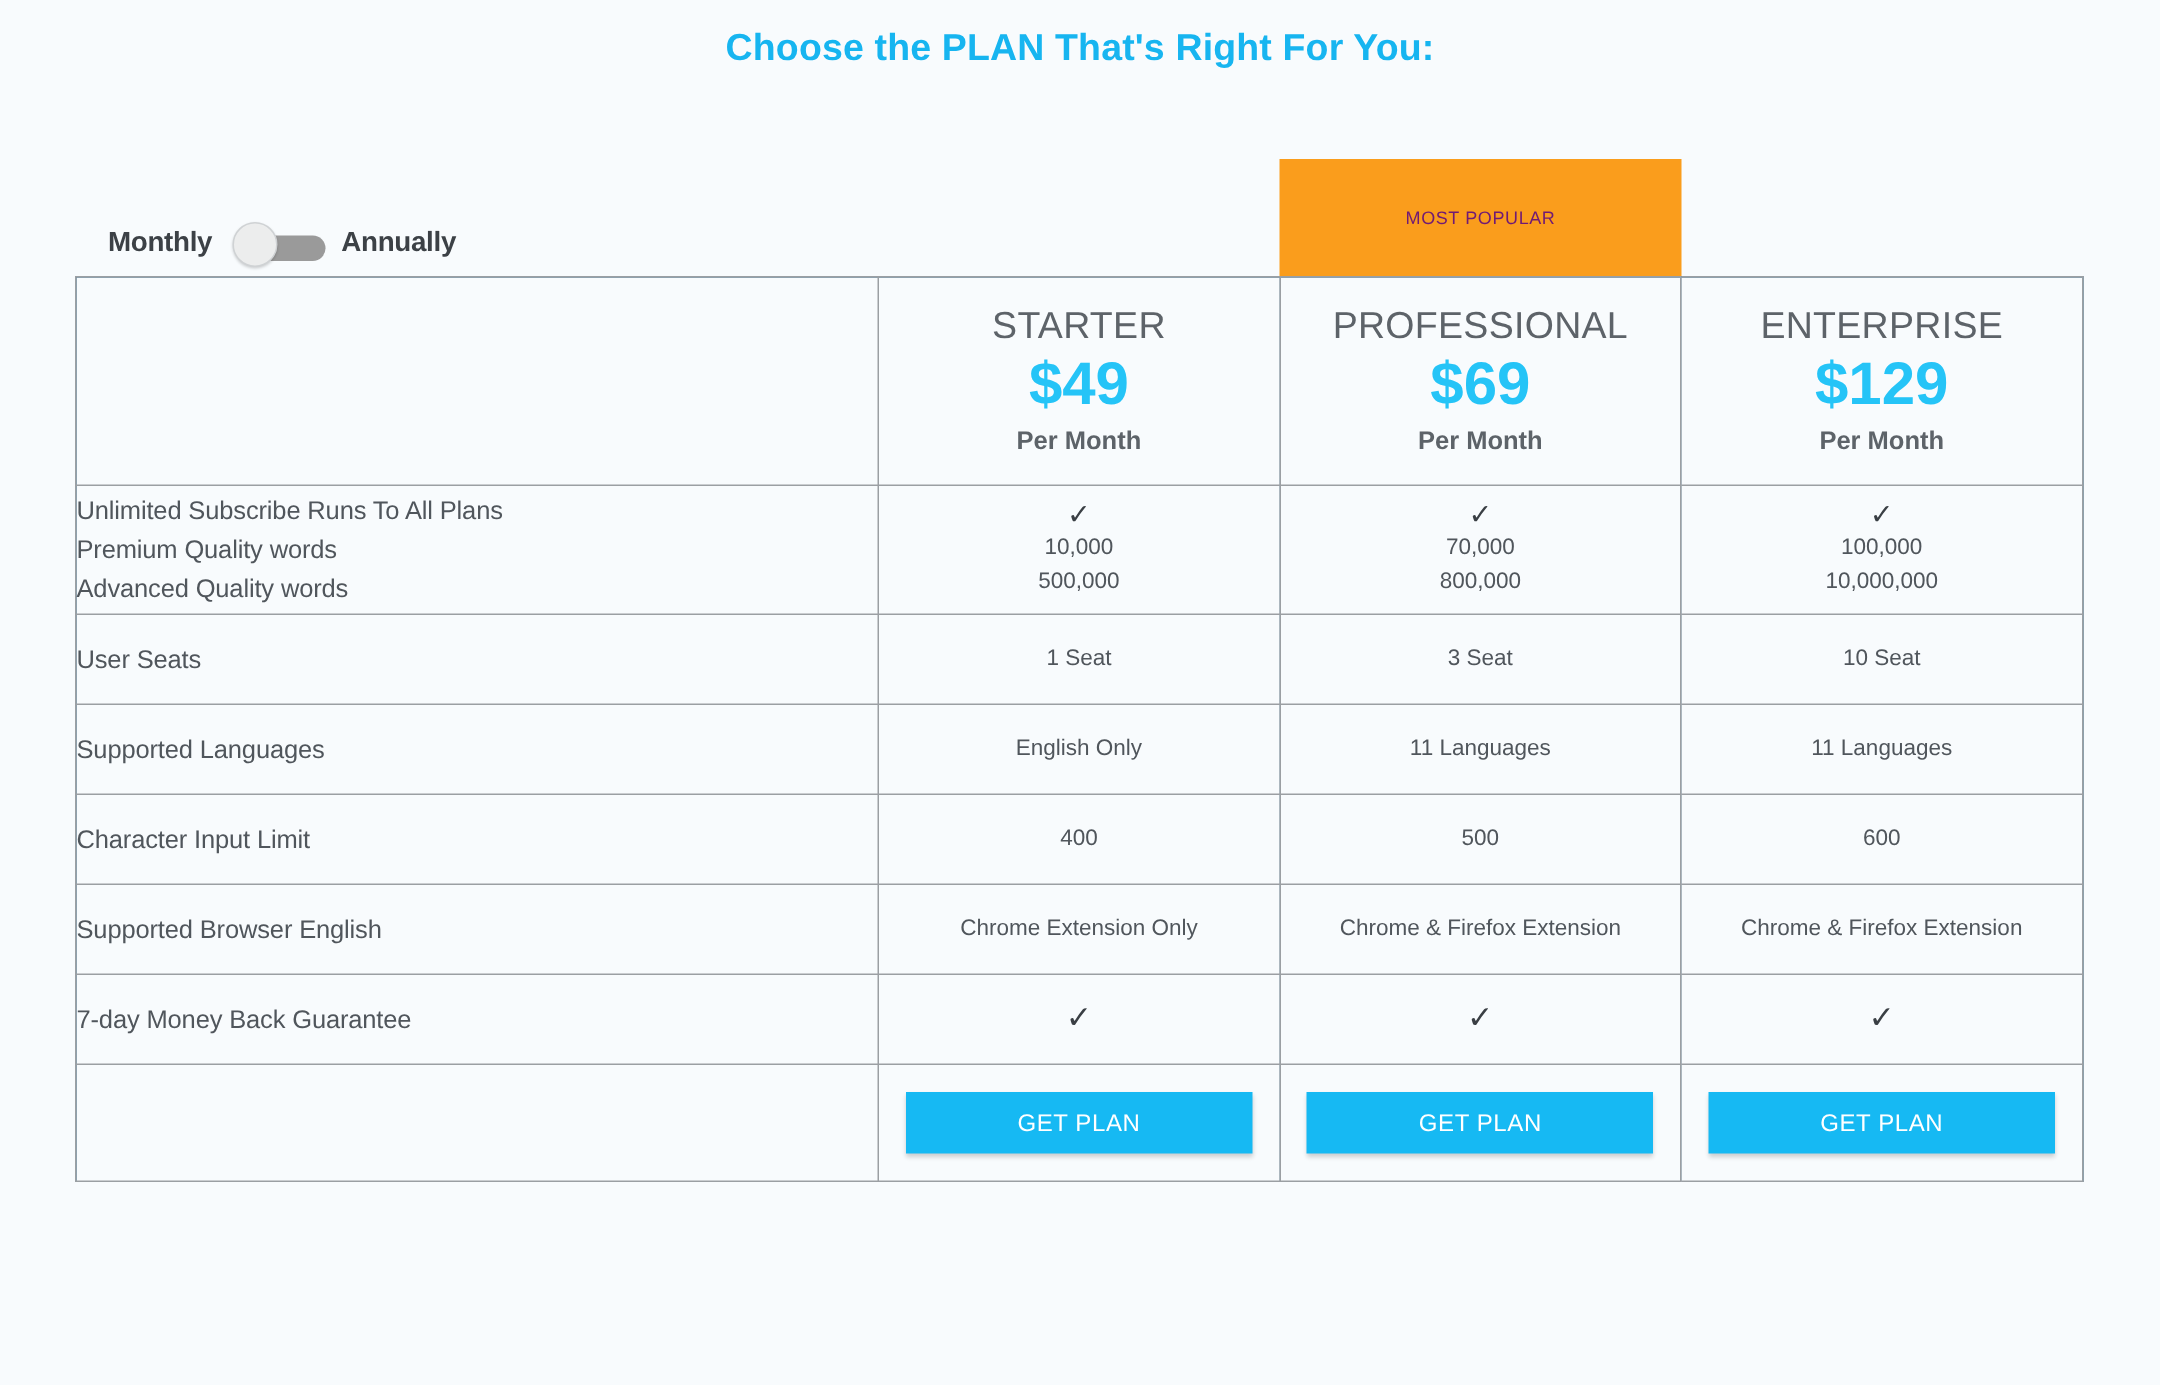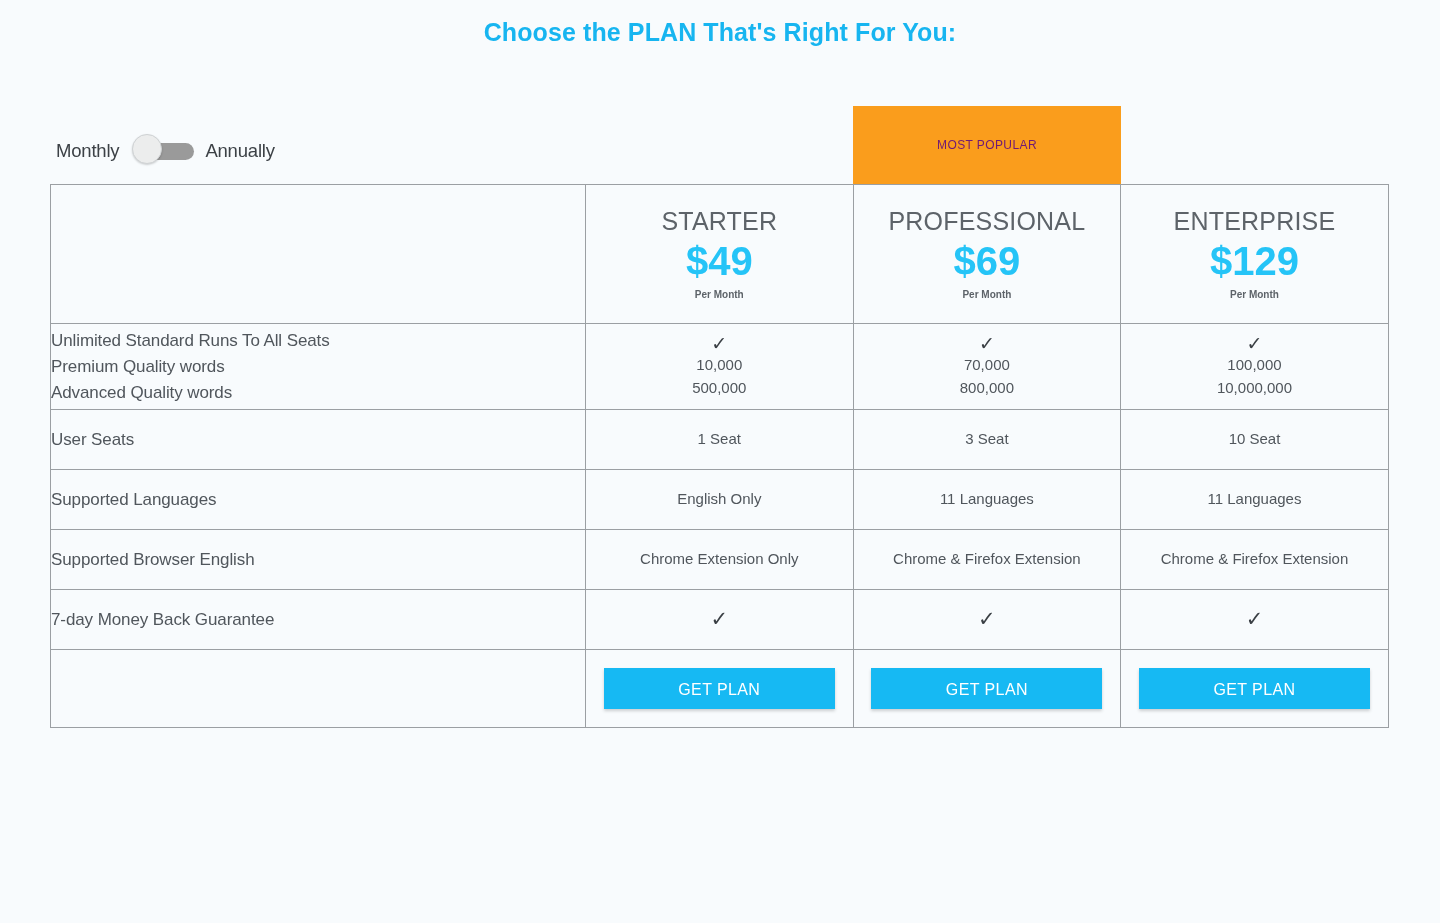--- a/index.html
+++ b/index.html
@@ -49,25 +49,26 @@
   .promo-banner-text {
     font-size: 14.5px;
     font-weight: bold;
     color: #2b2f33;
     letter-spacing: -0.1px;
   }
 
   
   .billing-toggle {
     position: absolute;
-    left: 56px;
+    left: 72px;
     top: 140px;
     display: flex;
-    align-items: flex-start;
+    align-items: flex-end;
     height: 32px;
+    font-weight: bold;
   }
   .billing-label {
     font-size: 18.5px;
     color: #3c4146;
     letter-spacing: -0.2px;
   }
   .toggle-switch {
     position: relative;
     width: 62px;
     height: 18px;
@@ -148,21 +149,21 @@
     line-height: 1.1;
   }
   .plan-price {
     font-size: 40px;
     font-weight: bold;
     color: #25c4f7;
     line-height: 1.15;
     margin-top: 2px;
   }
   .plan-period {
-    font-size: 10px;
+    font-size: 17px;
     font-weight: bold;
     color: #5d6369;
     margin-top: 5px;
   }
 
   
   .feature-cell {
     padding: 12px 0 12px 20px;
     font-size: 17px;
     color: #50565c;
@@ -252,21 +253,21 @@
         </td>
         <td class="plan-head">
           <div class="plan-name">ENTERPRISE</div>
           <div class="plan-price">$129</div>
           <div class="plan-period">Per Month</div>
         </td>
       </tr>
 
       <tr class="row-multi">
         <td class="feature-cell">
-          <div>Unlimited Standard Runs To All Seats</div>
+          <div>Unlimited Subscribe Runs To All Plans</div>
           <div>Premium Quality words</div>
           <div>Advanced Quality words</div>
         </td>
         <td class="value-cell">
           <div class="check">✓</div>
           <div>10,000</div>
           <div>500,000</div>
         </td>
         <td class="value-cell">
           <div class="check">✓</div>
@@ -287,20 +288,26 @@
         <td class="value-cell">10 Seat</td>
       </tr>
 
       <tr class="row-std">
         <td class="feature-cell">Supported Languages</td>
         <td class="value-cell">English Only</td>
         <td class="value-cell">11 Languages</td>
         <td class="value-cell">11 Languages</td>
       </tr>
 
+      <tr class="row-std">
+        <td class="feature-cell">Character Input Limit</td>
+        <td class="value-cell">400</td>
+        <td class="value-cell">500</td>
+        <td class="value-cell">600</td>
+      </tr>
 
       <tr class="row-std">
         <td class="feature-cell">Supported Browser English</td>
         <td class="value-cell">Chrome Extension Only</td>
         <td class="value-cell">Chrome &amp; Firefox Extension</td>
         <td class="value-cell">Chrome &amp; Firefox Extension</td>
       </tr>
 
 
       <tr class="row-std">

